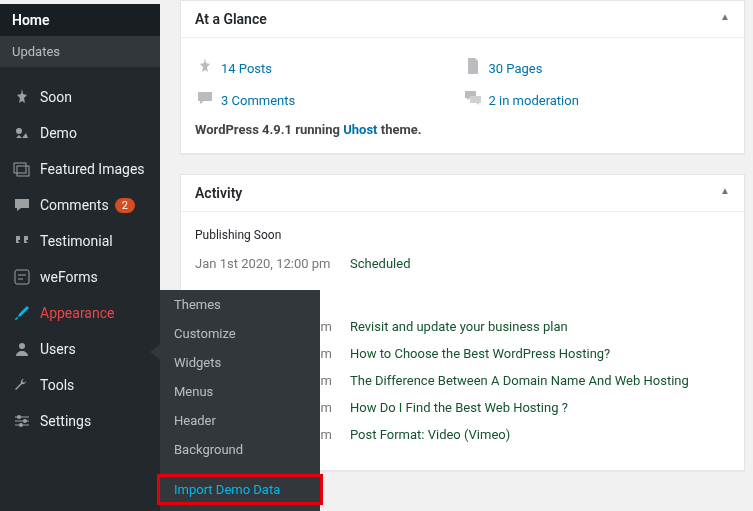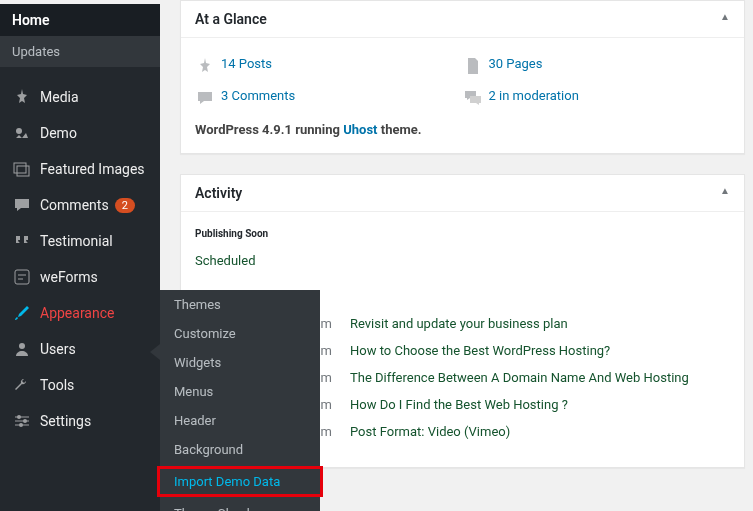--- a/index.html
+++ b/index.html
@@ -8,36 +8,36 @@
 .sidebar-item { display: flex; align-items: center; padding: 8px 12px; cursor: pointer; color: #eee; font-size: 14px; }
 .sidebar-item.current { background: #191e23; color: #fff; font-weight: 600; }
 .sidebar-item.submenu { padding-left: 12px; background: #32373c; color: rgba(240,245,250,.7); font-size: 13px; }
 .sidebar-item.active-appearance { color: #ef4444; }
 .sidebar-item .icon { width: 20px; height: 20px; margin-right: 8px; opacity: 0.6; fill: currentColor; display: inline-flex; align-items: center; justify-content: center; }
 .sidebar-item.active-appearance .icon { opacity: 1; }
 .badge { background: #d54e21; color: #fff; border-radius: 10px; padding: 1px 7px; font-size: 11px; margin-left: 6px; min-width: 18px; text-align: center; }
 .flyout { position: absolute; left: 160px; top: 290px; width: 160px; background: #32373c; z-index: 100; }
 .flyout-item { padding: 7px 14px; color: rgba(240,245,250,.7); font-size: 13px; cursor: pointer; }
 .flyout-item.highlight { color: #00b9eb; }
-.red-box { border: 3px solid #e6000b; margin: 2px -3px; padding: 5px 14px; }
+.red-box { border: 3px solid #e6000b; margin: 10px -3px; padding: 5px 14px; }
 .arrow-pointer { position: absolute; left: 150px; top: 344px; width: 0; height: 0; border-top: 8px solid transparent; border-bottom: 8px solid transparent; border-right: 10px solid #32373c; z-index: 101; }
 .main { position: absolute; left: 180px; top: 0; width: 565px; padding: 0; }
 .panel { background: #fff; border: 1px solid #e5e5e5; margin-bottom: 20px; box-shadow: 0 1px 1px rgba(0,0,0,.04); }
 .panel-header { border-bottom: 1px solid #eee; padding: 10px 14px; display: flex; justify-content: space-between; align-items: flex-start; }
 .panel-header h2 { font-size: 14px; font-weight: 600; color: #23282d; }
 .panel-header .toggle { color: #72777c; font-size: 10px; cursor: pointer; }
 .panel-body { padding: 12px 14px; }
 .glance-grid { display: flex; flex-wrap: wrap; }
-.glance-item { width: 50%; display: flex; align-items: flex-start; padding: 6px 0; }
+.glance-item { width: 50%; display: flex; align-items: flex-end; padding: 6px 0; }
 .glance-item .gicon { width: 20px; margin-right: 6px; opacity: 0.55; fill: #82878c; }
 .glance-item .link { color: #0073aa; }
 .running-text { padding: 8px 0 4px; color: #444; font-weight: bold; }
 .running-text .link { color: #0073aa; }
 .activity-section { padding: 4px 0 10px; }
-.activity-section h3 { font-size: 10px; font-weight: 700; color: #23282d; margin-bottom: 8px; }
+.activity-section h3 { font-size: 12px; font-weight: 400; color: #23282d; margin-bottom: 8px; }
 .activity-row { display: flex; padding: 6px 0; font-size: 13px; }
 .activity-date { width: 155px; color: #72777c; }
 .activity-link { color: #14532d; }
 .divider-gap { height: 22px; }
 svg { display: block; }
 </style>
 </head>
 <body>
 
 <div class="sidebar">
@@ -49,21 +49,21 @@
   </div>
 
   <div style="height:12px"></div>
 
   <div class="sidebar-item">
     <span class="icon">
         <svg viewBox="0 0 20 20" width="20" height="20">
           <path d="M10 2l1 5 4 1-3 3 1 5-3-2-3 2 1-5-3-3 4-1z"></path>
         </svg>
       </span>
-    <span>Media</span>
+    <span>Soon</span>
   </div>
   <div class="sidebar-item">
     <span class="icon">
         <svg viewBox="0 0 20 20" width="20" height="20">
           <circle cx="7" cy="8" r="3"></circle>
           <path d="M4 15l3-3 3 3 4-5 2 5z"></path>
         </svg>
       </span>
     <span>Demo</span>
   </div>
@@ -205,20 +205,21 @@
 
   <div class="panel">
     <div class="panel-header">
       <h2>Activity</h2>
       <span class="toggle">▲</span>
     </div>
     <div class="panel-body">
       <div class="activity-section">
         <h3>Publishing Soon</h3>
         <div class="activity-row">
+          <span class="activity-date">Jan 1st 2020, 12:00 pm</span>
           <span class="activity-link">Scheduled</span>
         </div>
       </div>
       <div class="divider-gap"></div>
       <div class="activity-section">
         <div class="activity-row">
           <span class="activity-date" style="text-align:right;padding-right:18px">m</span>
           <span class="activity-link">Revisit and update your business plan</span>
         </div>
         <div class="activity-row">

